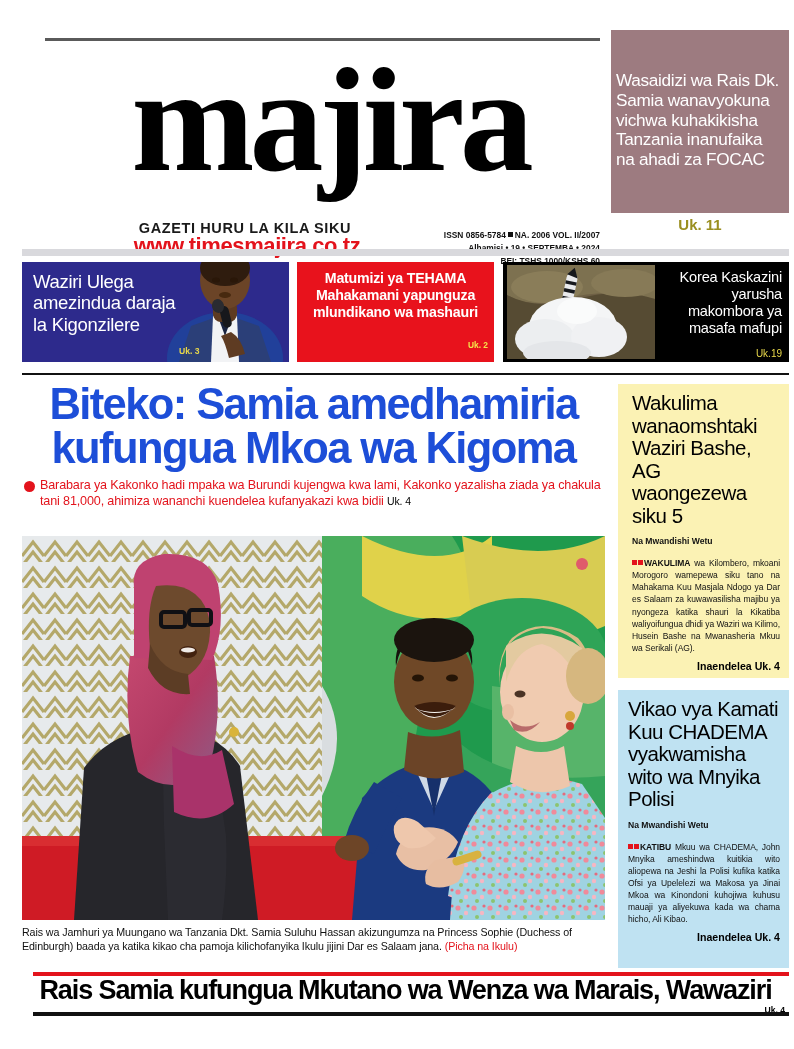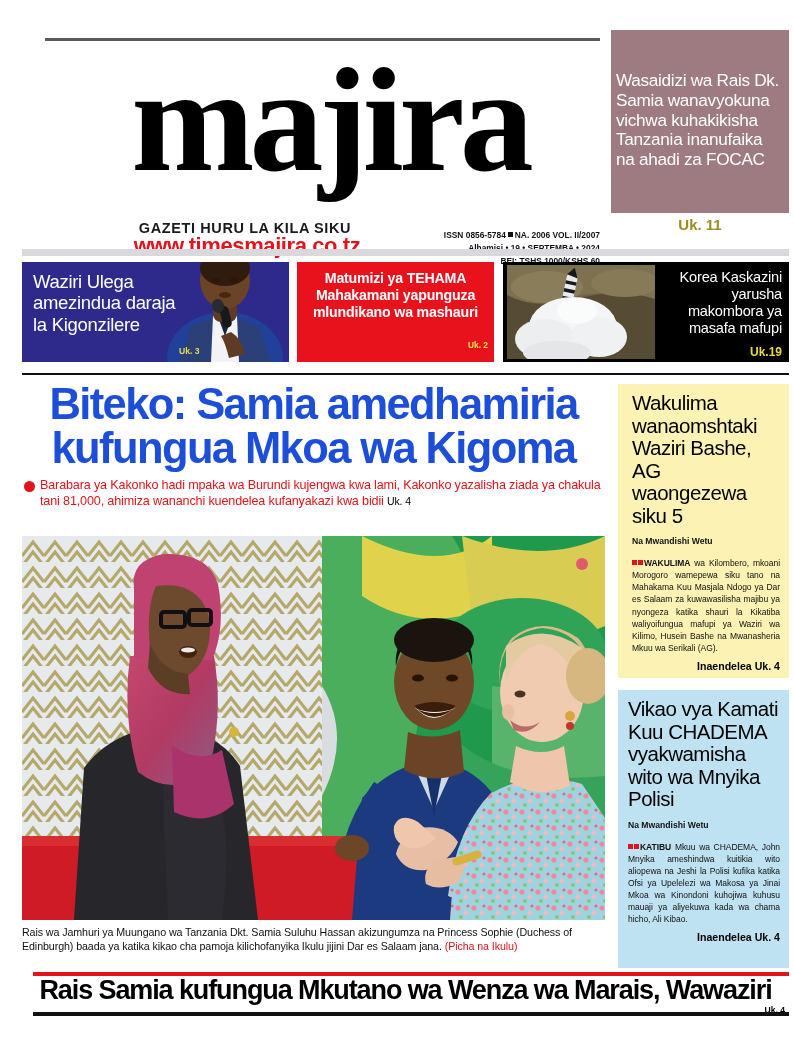--- a/index.html
+++ b/index.html
@@ -74,21 +74,21 @@
     letter-spacing: -0.2px;
   }
   .tz2 .pg { position:absolute; right:6px; bottom:12px; font-size:8.4px; font-weight:700; color:#f5e24a; }
 
   .tz3 { position:absolute; left: 481px; top: 0; width: 286px; height: 100px; background:#000; }
   .tz3 .photo { position:absolute; left:4px; top:3px; width:148px; height:94px; overflow:hidden; }
   .tz3 .txt {
     position:absolute; right:7px; top:7px; width:125px; color:#fff;
     font-size:14.6px; line-height:1.17; text-align:right; letter-spacing:-0.2px;
   }
-  .tz3 .pg { position:absolute; right:7px; bottom:3px; font-size:12px; font-weight:700; color:#e8d84a;padding-left:39px; }
+  .tz3 .pg { position:absolute; right:7px; bottom:3px; font-size:10px; font-weight:400; color:#e8d84a;padding-left:39px; }
 
   
   .main-rule { position:absolute; left:22px; top:373px; width:767px; height:2px; background:#111; }
 
   
   .lead { position: absolute; left: 22px; top: 382px; width: 583px; }
   .lead-hl {
     font-family: "Liberation Sans", sans-serif;
     font-weight: 700; font-size: 43.5px; line-height: 1.02;
     letter-spacing: -1.6px; color: #1d4ed8; text-align: center;
@@ -336,21 +336,21 @@
   </div>
 
   <div class="cap">
     <span>Rais wa Jamhuri ya Muungano wa Tanzania Dkt. Samia Suluhu Hassan akizungumza na Princess Sophie (Duchess of Edinburgh) baada ya katika kikao cha pamoja kilichofanyika Ikulu jijini Dar es Salaam jana.</span>
     <span class="credit">(Picha na Ikulu)</span>
   </div>
 
   <div class="sb1">
     <div class="sb-hl">Wakulima wanaomshtaki Waziri Bashe,  AG waongezewa siku 5</div>
     <div class="sb-by">Na Mwandishi Wetu</div>
-    <div class="sb-body"><span class="sq"></span><span class="sq"></span><b>WAKULIMA</b><span> wa Kilombero, mkoani Morogoro wamepewa siku tano na Mahakama Kuu Masjala Ndogo ya Dar es Salaam  za kuwawasilisha majibu ya nyongeza katika shauri la  Kikatiba waliyoifungua mafupi ya Waziri wa Kilimo, Husein Bashe na Mwanasheria Mkuu wa Serikali (AG).</span></div>
+    <div class="sb-body"><span class="sq"></span><span class="sq"></span><b>WAKULIMA</b><span> wa Kilombero, mkoani Morogoro wamepewa siku tano na Mahakama Kuu Masjala Ndogo ya Dar es Salaam  za kuwawasilisha majibu ya nyongeza katika shauri la  Kikatiba waliyoifungua dhidi ya Waziri wa Kilimo, Husein Bashe na Mwanasheria Mkuu wa Serikali (AG).</span></div>
     <div class="sb-cont">Inaendelea Uk. 4</div>
   </div>
 
   <div class="sb2">
     <div class="sb-hl">Vikao vya Kamati Kuu CHADEMA vyakwamisha wito wa Mnyika Polisi</div>
     <div class="sb-by">Na Mwandishi Wetu</div>
     <div class="sb-body"><span class="sq"></span><span class="sq"></span><b>KATIBU</b><span> Mkuu wa CHADEMA, John Mnyika ameshindwa kuitikia wito aliopewa na Jeshi la Polisi kufika katika Ofsi ya Upelelezi wa Makosa ya Jinai Mkoa wa Kinondoni kuhojiwa kuhusu mauaji ya aliyekuwa kada wa chama hicho, Ali Kibao.</span></div>
     <div class="sb-cont">Inaendelea Uk. 4</div>
   </div>
 

